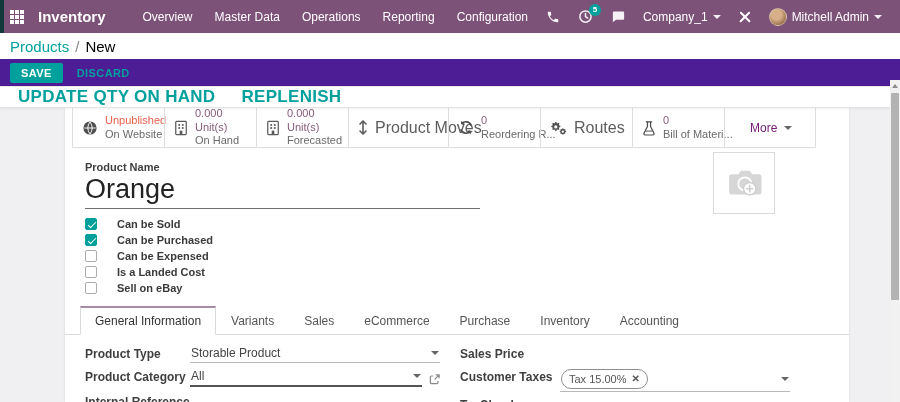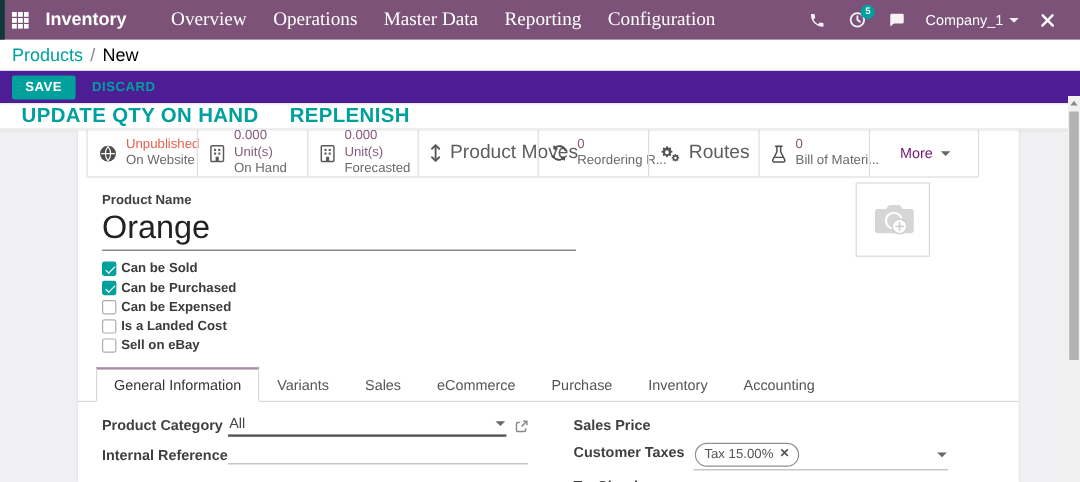--- a/index.html
+++ b/index.html
@@ -9,21 +9,21 @@
   *{box-sizing:border-box;margin:0;padding:0;}
   html,body{width:900px;height:402px;overflow:hidden;}
   body{font-family:"Liberation Sans",sans-serif;background:#fff;position:relative;}
 
   
   .topbar{height:33px;background:var(--purple);display:flex;align-items:center;color:#fff;position:relative;}
   .edge-strip{position:absolute;left:0;top:0;width:4px;height:33px;background:#12393a;}
   .apps-btn{margin-left:10px;display:flex;align-items:center;cursor:pointer;}
   .app-title{font-size:15px;font-weight:bold;margin:0 26px 0 14px;}
   .menu{display:flex;align-items:center;height:100%;}
-  .menu-item{font-size:16px;padding:0 11px;height:100%;display:flex;align-items:center;cursor:pointer;white-space:nowrap;font-family:Liberation Serif, serif;}
+  .menu-item{font-size:12px;padding:0 11px;height:100%;display:flex;align-items:center;cursor:pointer;white-space:nowrap;}
   .top-right{margin-left:auto;display:flex;align-items:center;gap:7px;padding-right:14px;}
   .sysicon{width:26px;height:26px;display:flex;align-items:center;justify-content:center;position:relative;cursor:pointer;}
   .badge{position:absolute;top:0;right:-2px;background:var(--teal);color:#fff;font-size:8px;min-width:12px;height:12px;border-radius:7px;display:flex;align-items:center;justify-content:center;padding:0 2px;font-weight:bold;}
   .company,.user{font-size:12px;display:flex;align-items:center;gap:5px;cursor:pointer;white-space:nowrap;padding:0 4px;}
   .caret{width:0;height:0;border-left:4px solid transparent;border-right:4px solid transparent;border-top:4px solid rgba(255,255,255,.9);display:inline-block;}
   .caret.dark{border-top-color:#666;}
   .avatar{width:18px;height:18px;border-radius:50%;background:radial-gradient(circle at 40% 35%,#d7b08a 0 35%,#9a714b 75%,#6e4e33);border:1px solid rgba(255,255,255,.4);}
   .xtool{position:relative;width:14px;height:14px;}
   .xtool span{position:absolute;left:0;top:6px;width:14px;height:2.4px;background:#fff;border-radius:2px;}
   .xtool span:first-child{transform:rotate(45deg);}
@@ -56,41 +56,41 @@
   .stat-value.danger{color:var(--danger);}
   .stat-label{font-size:11px;color:#6a6a6a;white-space:nowrap;}
   .stat-single{font-size:16px;color:#5d5d5d;white-space:nowrap;}
   .more-lbl{font-size:12px;color:#701a75;display:flex;align-items:center;gap:7px;padding:0 16px;}
 
   
   .prod-block{padding:13px 20px 0 20px;position:relative;}
   .fld-label{font-size:11px;font-weight:bold;color:var(--label);}
   .prod-name{font-size:27px;color:#222;border:none;border-bottom:1px solid #6e6e6e;width:395px;padding:1px 0 3px 0;font-family:inherit;outline:none;background:transparent;}
   .cb-list{margin-top:9px;display:flex;flex-direction:column;gap:4px;}
-  .cb-row{display:flex;align-items:center;gap:4px;cursor:pointer;height:12px;}
+  .cb-row{display:flex;align-items:center;gap:20px;cursor:pointer;height:12px;}
   .cb{width:12px;height:12px;border:1px solid #adadad;border-radius:2px;background:#fff;position:relative;flex:0 0 auto;}
   .cb.checked{background:var(--teal);border-color:var(--teal);}
   .cb.checked::after{content:"";position:absolute;left:3.5px;top:0.5px;width:3px;height:7px;border:solid #fff;border-width:0 1.8px 1.8px 0;transform:rotate(45deg);}
   .cb-label{font-size:11px;font-weight:bold;color:#3a3a3a;}
   .img-placeholder{position:absolute;top:4px;right:74px;width:62px;height:62px;border:1px solid #dadada;display:flex;align-items:center;justify-content:center;cursor:pointer;background:#fff;}
 
   
   .tabs{display:flex;align-items:flex-end;border-bottom:1px solid #d9d9d9;margin-top:11px;padding-left:15px;}
   .tab{font-size:12px;color:#555;padding:6px 14px 6px;border:1px solid transparent;cursor:pointer;position:relative;top:1px;white-space:nowrap;background:transparent;}
   .tab.active{background:#fff;border-color:#d9d9d9;border-bottom-color:#fff;border-top:2px solid #a98ba6;color:#333;}
 
   
   .form-area{display:flex;padding:11px 20px 0 20px;gap:20px;}
   .col{display:flex;flex-direction:column;gap:5px;}
   .col.left{width:355px;}
   .col.right{width:330px;}
   .frow{display:flex;align-items:flex-start;min-height:18px;}
   .frow .fld-label{font-size:12px;padding-top:1px;}
   .col.left .fld-label{width:105px;flex:0 0 auto;}
-  .col.right .fld-label{width:100px;flex:0 0 auto;margin-left:18px;}
+  .col.right .fld-label{width:100px;flex:0 0 auto;}
   .fval{flex:1;display:flex;align-items:center;font-size:12px;color:#444;border-bottom:1px solid #b9b9b9;padding:0 1px 2px 1px;min-height:16px;position:relative;}
   .fval.focused{border-bottom:2px solid #555;}
   .fval .grow{flex:1;}
   .fval .caret{margin-left:4px;}
   .ext-link{margin-left:7px;margin-top:2px;color:#777;cursor:pointer;flex:0 0 auto;}
   .tagpill{display:inline-flex;align-items:center;gap:5px;border:1px solid #8f8f8f;border-radius:10px;font-size:11px;color:#555;padding:2px 7px;line-height:14px;}
   .tag-x{font-size:10px;font-weight:bold;color:#555;cursor:pointer;}
 
   
   .scrollbar{position:absolute;right:0;top:80px;width:10px;height:322px;background:#f1f1f1;z-index:5;}
@@ -111,22 +111,22 @@
         <rect x="5" y="5" width="4" height="4"></rect>
         <rect x="10" y="5" width="4" height="4"></rect>
         <rect x="0" y="10" width="4" height="4"></rect>
         <rect x="5" y="10" width="4" height="4"></rect>
         <rect x="10" y="10" width="4" height="4"></rect>
       </svg>
   </div>
   <div class="app-title">Inventory</div>
   <nav class="menu">
     <div class="menu-item">Overview</div>
+    <div class="menu-item">Master Data</div>
     <div class="menu-item">Operations</div>
-    <div class="menu-item">Master Data</div>
     <div class="menu-item">Reporting</div>
     <div class="menu-item">Configuration</div>
   </nav>
   <div class="top-right">
     <div class="sysicon">
       <svg width="14" height="14" viewBox="0 0 24 24" fill="rgba(255,255,255,.92)">
           <path d="M6.6 10.8c1.5 2.9 3.7 5.1 6.6 6.6l2.2-2.2c.3-.3.7-.4 1-.2 1.1.4 2.3.6 3.6.6.6 0 1 .4 1 1V20c0 .6-.4 1-1 1C10.6 21 3 13.4 3 4c0-.6.4-1 1-1h3.5c.6 0 1 .4 1 1 0 1.2.2 2.4.6 3.6.1.3 0 .7-.2 1l-2.3 2.2z"></path>
         </svg>
     </div>
     <div class="sysicon">
@@ -143,20 +143,25 @@
     </div>
     <div class="company">
       <span>Company_1</span>
       <span class="caret"></span>
     </div>
     <div class="sysicon">
       <div class="xtool">
           <span></span>
           <span></span>
         </div>
+    </div>
+    <div class="user">
+      <span class="avatar"></span>
+      <span>Mitchell Admin</span>
+      <span class="caret"></span>
     </div>
   </div>
 </header>
 
 <div class="crumb-row">
   <span class="crumb-parent">Products</span>
   <span class="crumb-sep">/</span>
   <span class="crumb-current">New</span>
 </div>
 
@@ -314,20 +319,27 @@
       <div class="tab">Variants</div>
       <div class="tab">Sales</div>
       <div class="tab">eCommerce</div>
       <div class="tab">Purchase</div>
       <div class="tab">Inventory</div>
       <div class="tab">Accounting</div>
     </div>
 
     <div class="form-area">
       <div class="col left">
+        <div class="frow">
+          <span class="fld-label">Product Type</span>
+          <span class="fval">
+              <span class="grow">Storable Product</span>
+              <span class="caret dark"></span>
+            </span>
+        </div>
         <div class="frow">
           <span class="fld-label">Product Category</span>
           <span class="fval focused">
               <span class="grow">All</span>
               <span class="caret dark"></span>
             </span>
           <span class="ext-link">
             <svg width="11" height="11" viewBox="0 0 12 12" fill="none" stroke="#888" stroke-width="1.3">
                 <path d="M4.5 2.2H2.6A1.1 1.1 0 0 0 1.5 3.3v6.1a1.1 1.1 0 0 0 1.1 1.1h6.1a1.1 1.1 0 0 0 1.1-1.1V7.5"></path>
                 <path d="M6.2 5.8L11 1M7.3 1H11v3.7"></path>

